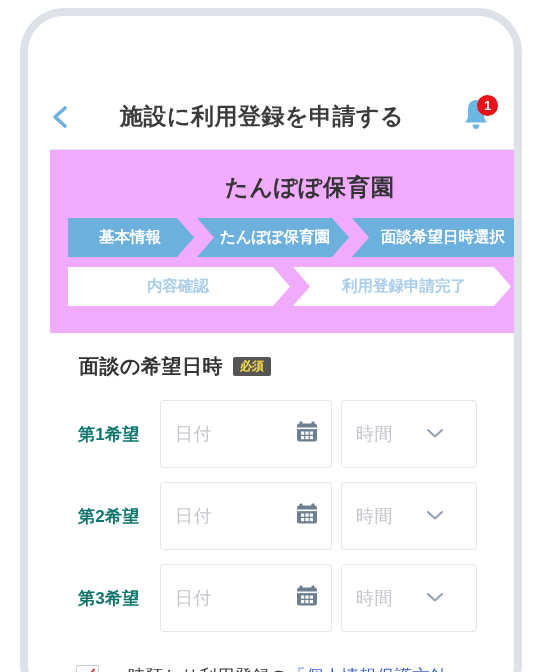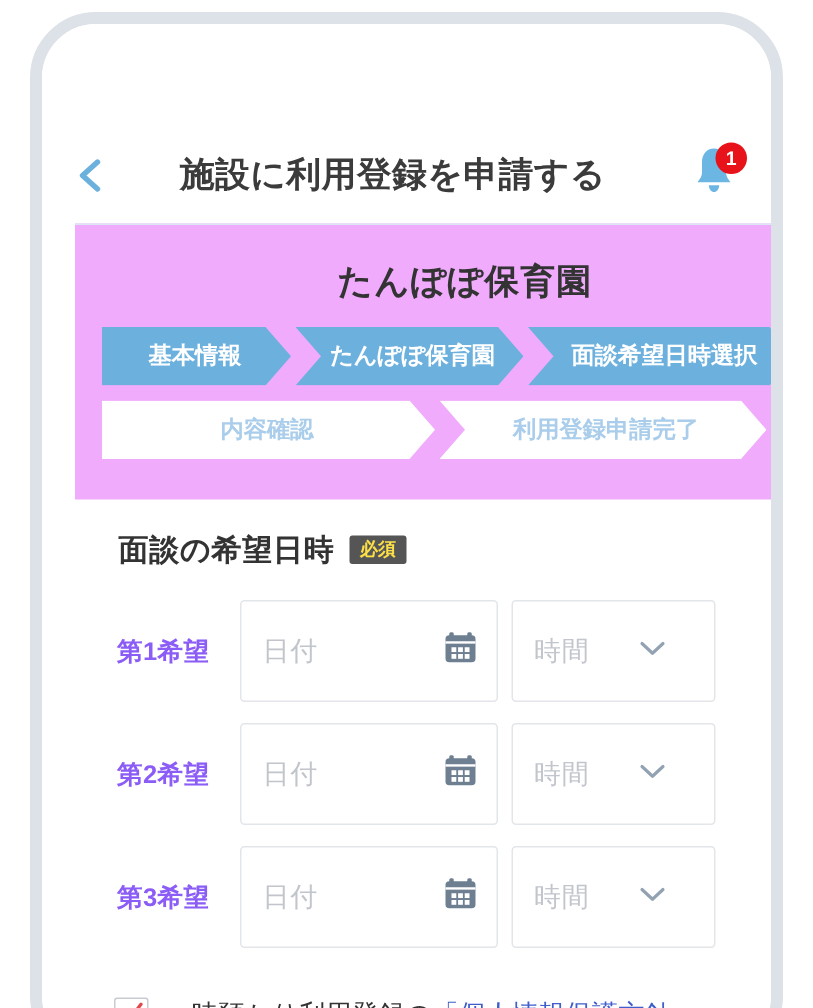--- a/index.html
+++ b/index.html
@@ -189,21 +189,21 @@
   .field-row {
     display: flex;
     align-items: center;
     padding-left: 50px;
     margin-top: 14px;
   }
   .field-label {
     width: 82px;
     font-size: 17px;
     font-weight: 700;
-    color: #8b5cf6;
+    color: #0f766e;
     letter-spacing: 0.3px;
   }
   .date-input {
     width: 172px;
     height: 68px;
     border: 1px solid #e2e5e9;
     border-radius: 3px;
     background: #ffffff;
     display: flex;
     align-items: center;

